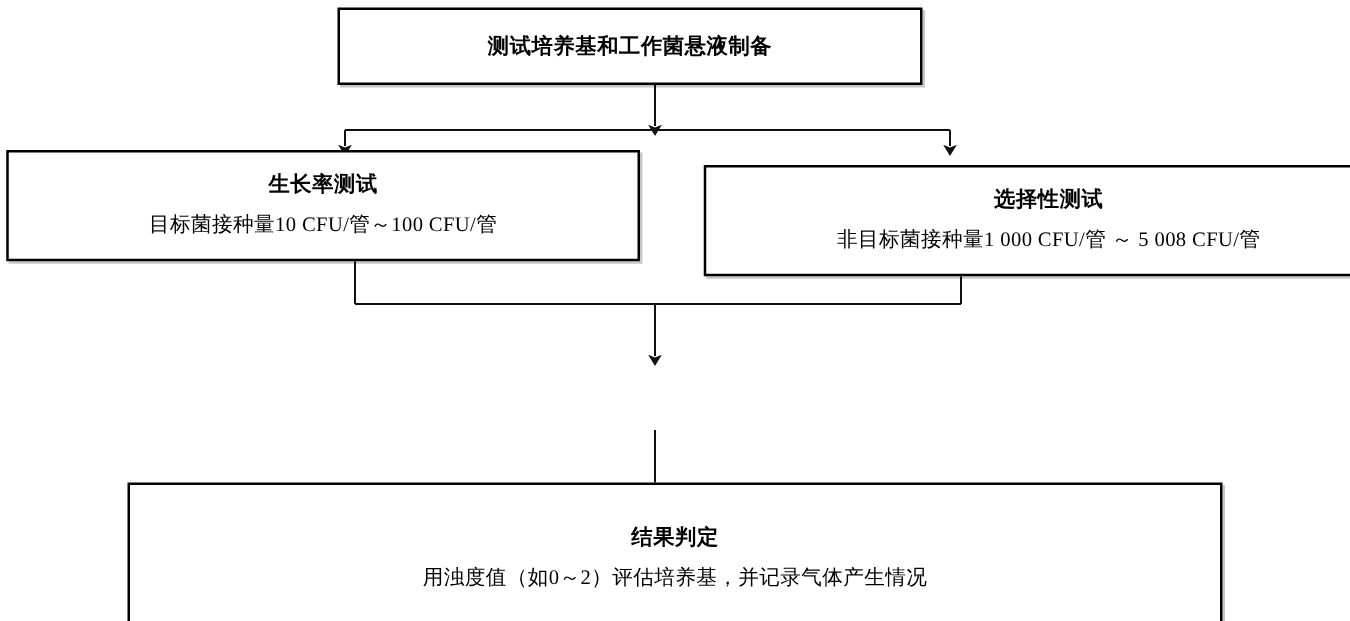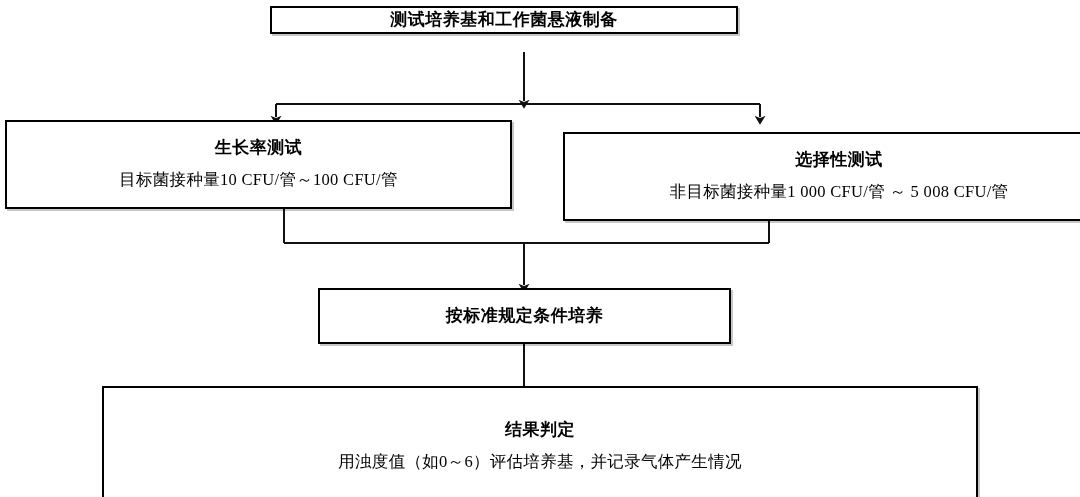--- a/index.html
+++ b/index.html
@@ -48,21 +48,21 @@
     line-height: 1.35;
     letter-spacing: 0.3px;
     white-space: nowrap;
     margin-top: 9px;
   }
   .node.single .title {
     margin: 0;
   }
 
   
-  #node-prep      { left: 270px; top: 6px;   width: 468px; height: 28px; }
+  #node-prep      { left: 270px; top: 6px;   width: 468px; height: 62px; }
   #node-growth    { left: 5px;   top: 120px; width: 507px; height: 89px; }
   #node-selective { left: 563px; top: 120px; width: 552px; height: 89px; margin-top: 12px; }
   #node-incubate  { left: 318px; top: 288px; width: 413px; height: 56px; }
   #node-result    { left: 102px; top: 386px; width: 876px; height: 120px; }
 </style>
 </head>
 <body>
 
 <div id="canvas">
 
@@ -102,22 +102,19 @@
   <div class="node" id="node-growth">
     <div class="title">生长率测试</div>
     <div class="detail">目标菌接种量10 CFU/管～100 CFU/管</div>
   </div>
 
   <div class="node" id="node-selective">
     <div class="title">选择性测试</div>
     <div class="detail">非目标菌接种量1 000 CFU/管 ～ 5 008 CFU/管</div>
   </div>
 
-  <div class="node single" id="node-incubate">
-    <div class="title">按标准规定条件培养</div>
-  </div>
 
   <div class="node" id="node-result">
     <div class="title">结果判定</div>
-    <div class="detail">用浊度值（如0～6）评估培养基，并记录气体产生情况</div>
+    <div class="detail">用浊度值（如0～2）评估培养基，并记录气体产生情况</div>
   </div>
 
 </div>
 
 </body></html>

